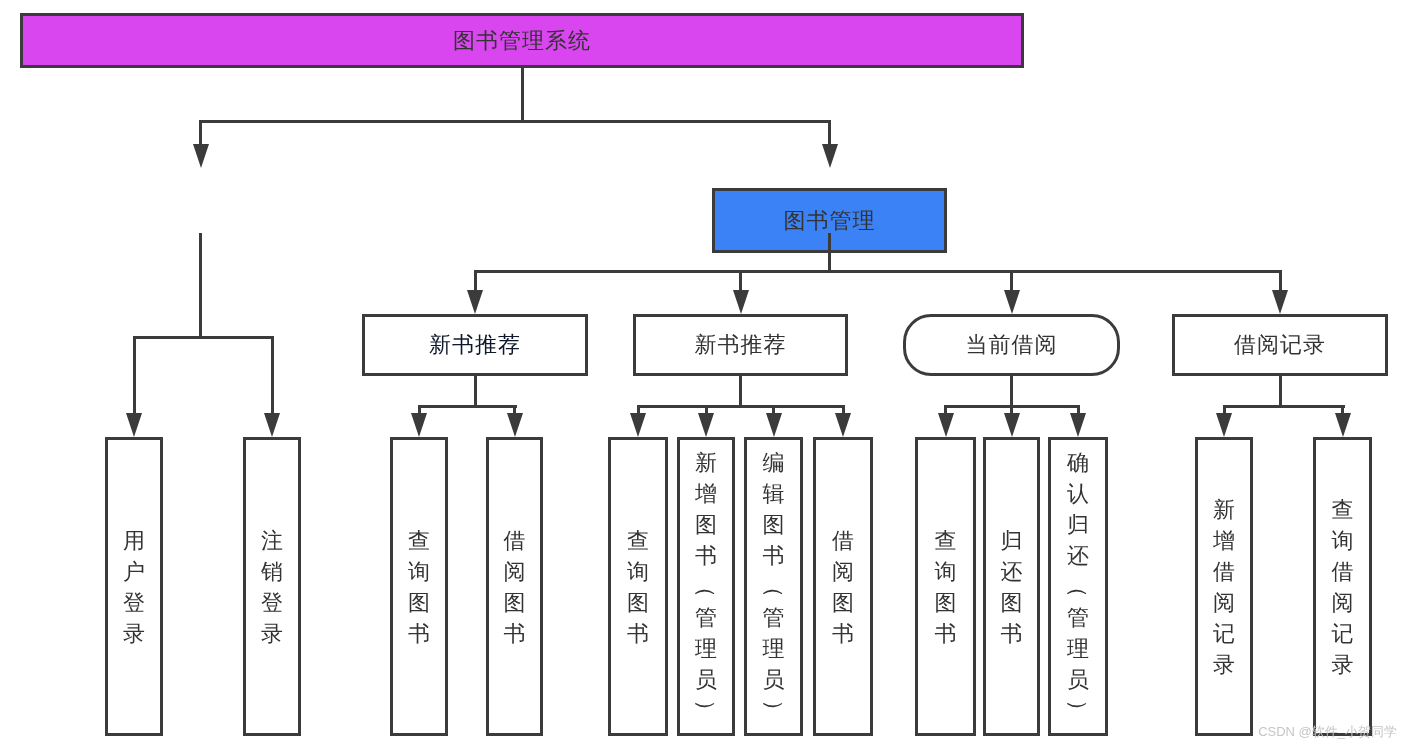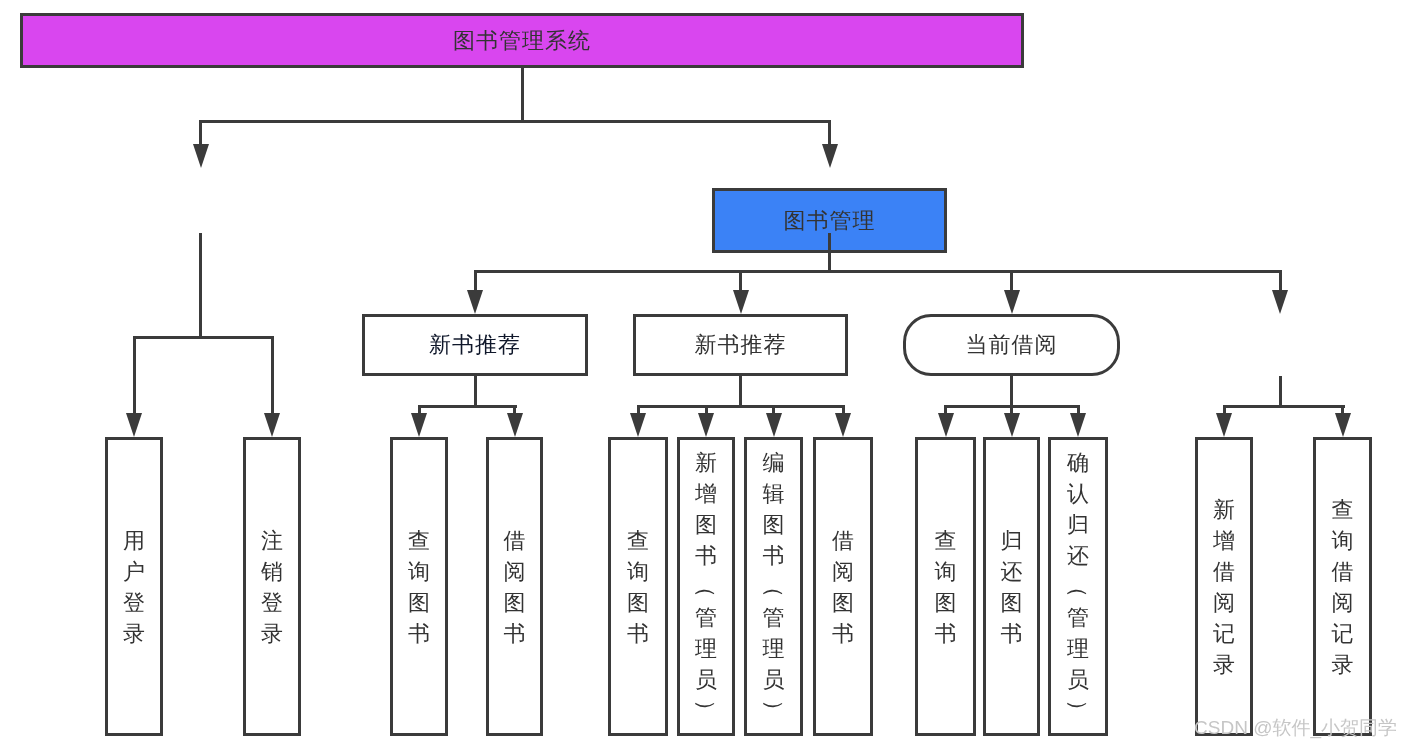--- a/index.html
+++ b/index.html
@@ -41,21 +41,21 @@
     height: 0;
     border-left: 8px solid transparent;
     border-right: 8px solid transparent;
     border-top: 24px solid #3b3b3b;
   }
   #watermark {
     position: absolute;
     right: 8px;
     bottom: 6px;
     color: #c6c6c6;
-    font-size: 19px;
+    font-size: 13px;
     white-space: nowrap;
     z-index: 10;
   }
 </style>
 </head>
 <body>
 
 <div id="stage">
   <div id="watermark" style="color: rgb(198, 198, 198);">CSDN @软件_小贺同学</div>
 <div class="node" style="left: 20px; top: 13px; width: 1004px; height: 55px; border-color: rgb(59, 59, 59); background: #d946ef; color: rgb(51, 51, 51);">
@@ -65,20 +65,23 @@
       <span>图书管理</span>
     </div>
     <div class="node" style="left: 362px; top: 314px; width: 226px; height: 62px; border-color: rgb(59, 59, 59); background: rgb(255, 255, 255); color: #0f172a;">
       <span>新书推荐</span>
     </div>
     <div class="node" style="left: 633px; top: 314px; width: 215px; height: 62px; border-color: rgb(59, 59, 59); background: rgb(255, 255, 255); color: rgb(51, 51, 51);">
       <span>新书推荐</span>
     </div>
     <div class="node" style="left: 903px; top: 314px; width: 217px; height: 62px; border-color: rgb(59, 59, 59); background: rgb(255, 255, 255); color: rgb(51, 51, 51); border-radius: 28px;">
       <span>当前借阅</span>
+    </div>
+    <div class="node" style="left: 1172px; top: 314px; width: 216px; height: 62px; border-color: rgb(59, 59, 59); background: rgb(255, 255, 255); color: rgb(51, 51, 51);">
+      <span>借阅记录</span>
     </div>
     <div class="node vertical" style="left: 105px; top: 437px; width: 58px; height: 299px; border-color: rgb(59, 59, 59); background: rgb(255, 255, 255); color: rgb(51, 51, 51);">
       <span class="ch">用</span>
       <span class="ch">户</span>
       <span class="ch">登</span>
       <span class="ch">录</span>
     </div>
     <div class="node vertical" style="left: 243px; top: 437px; width: 58px; height: 299px; border-color: rgb(59, 59, 59); background: rgb(255, 255, 255); color: rgb(51, 51, 51);">
       <span class="ch">注</span>
       <span class="ch">销</span>

